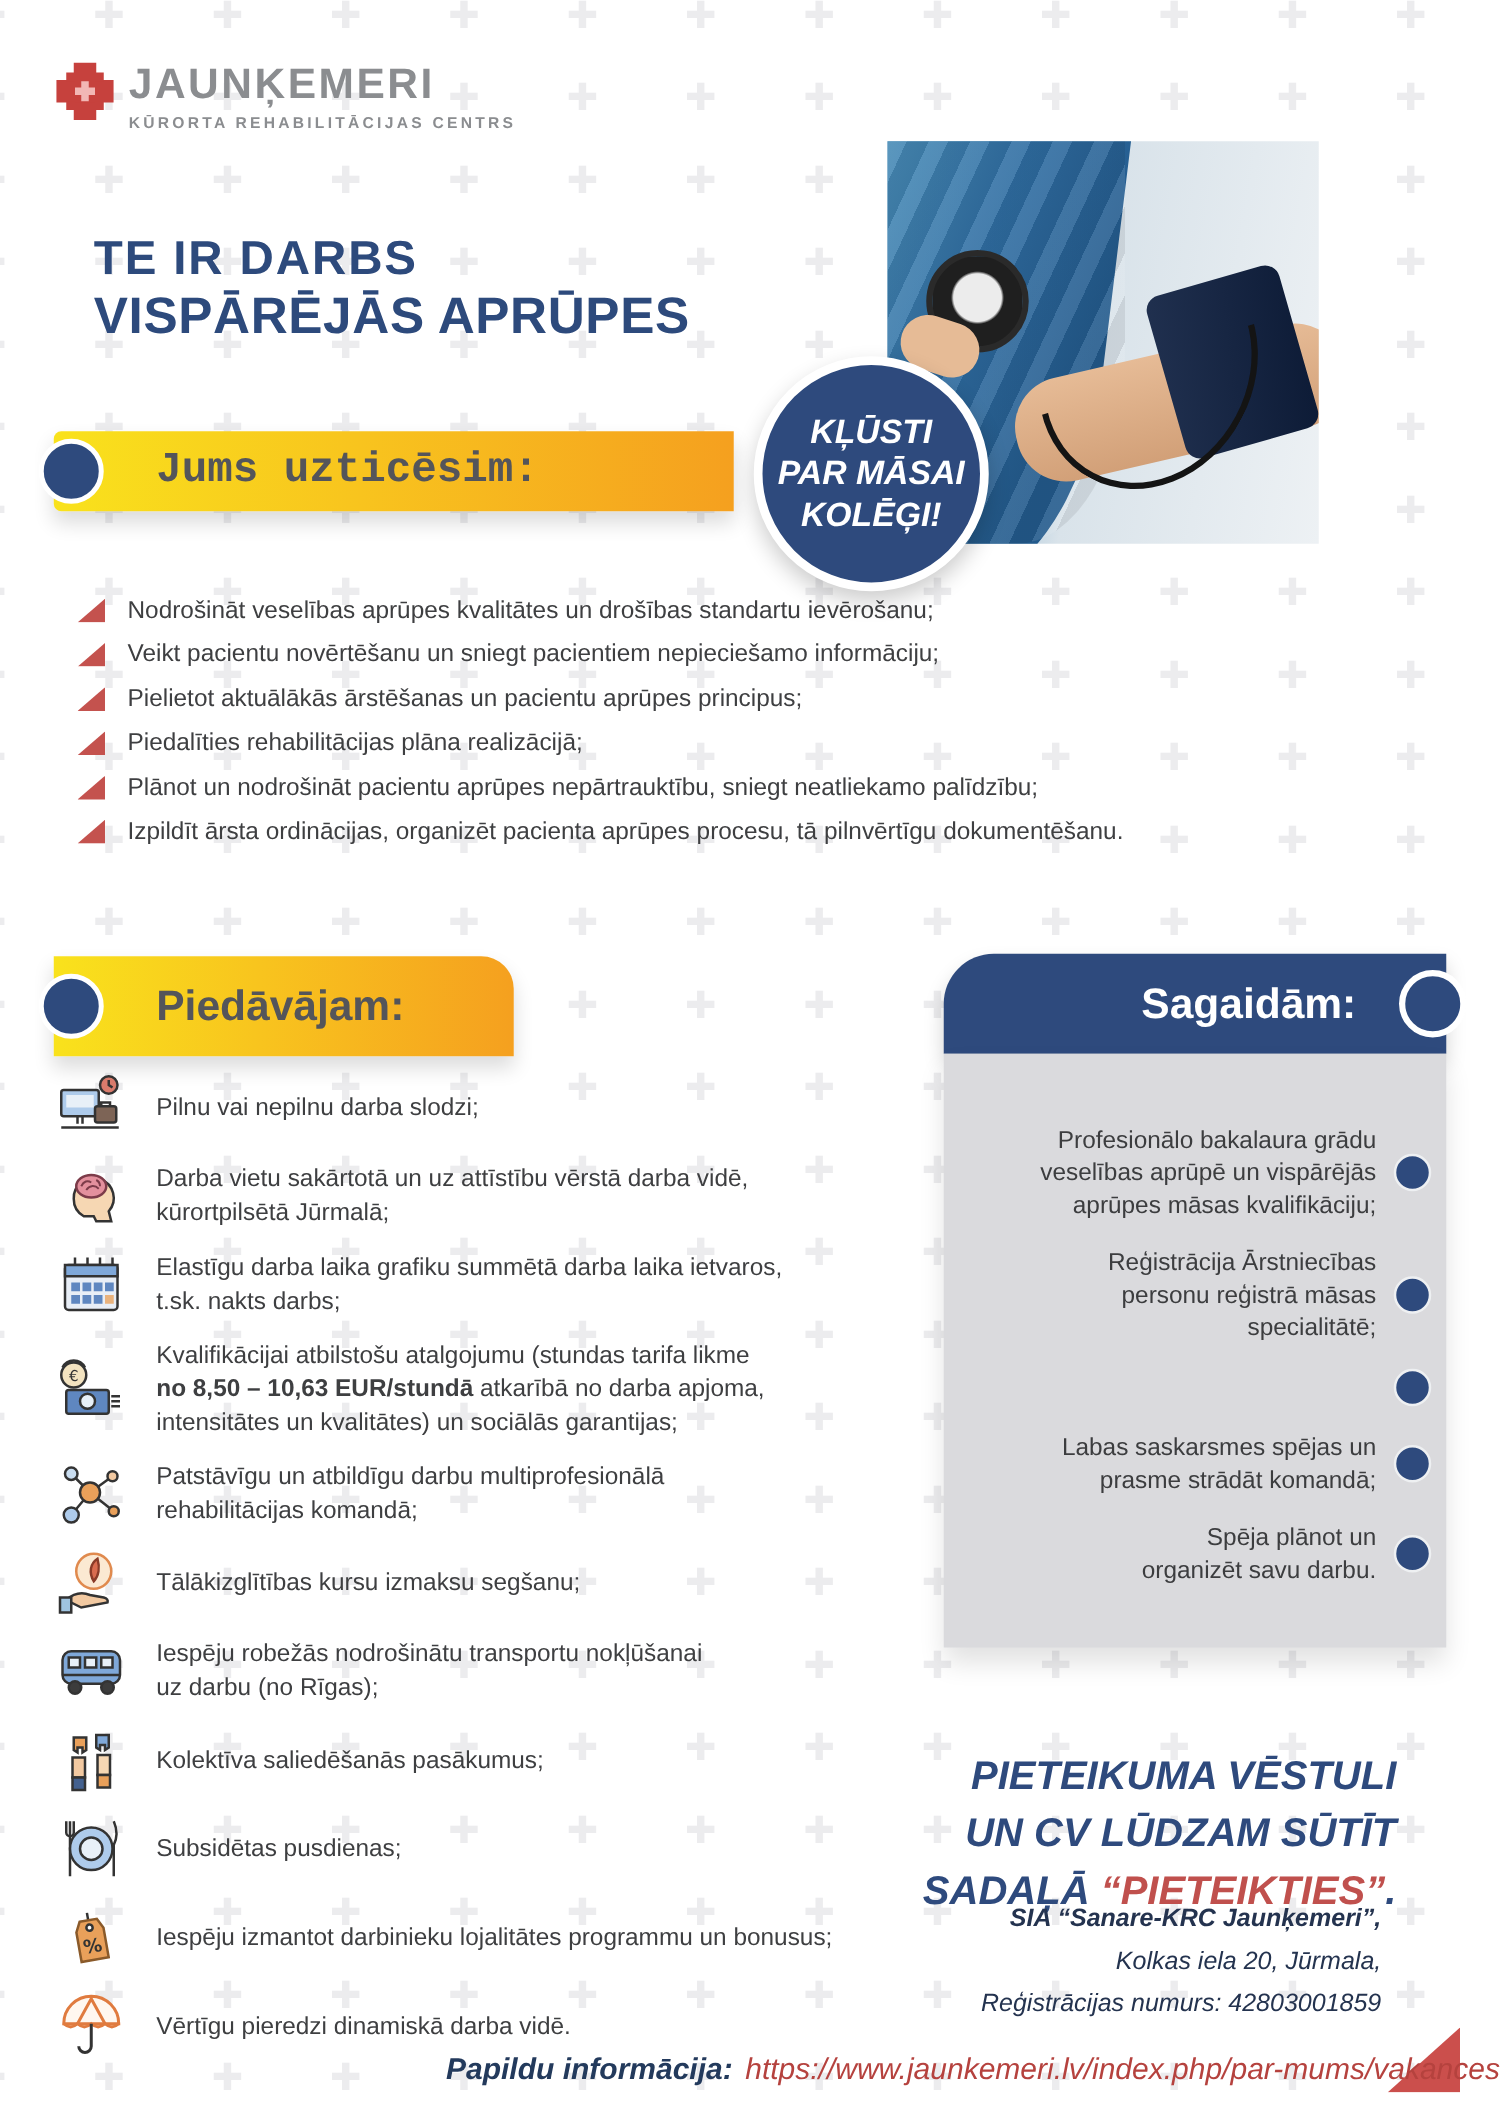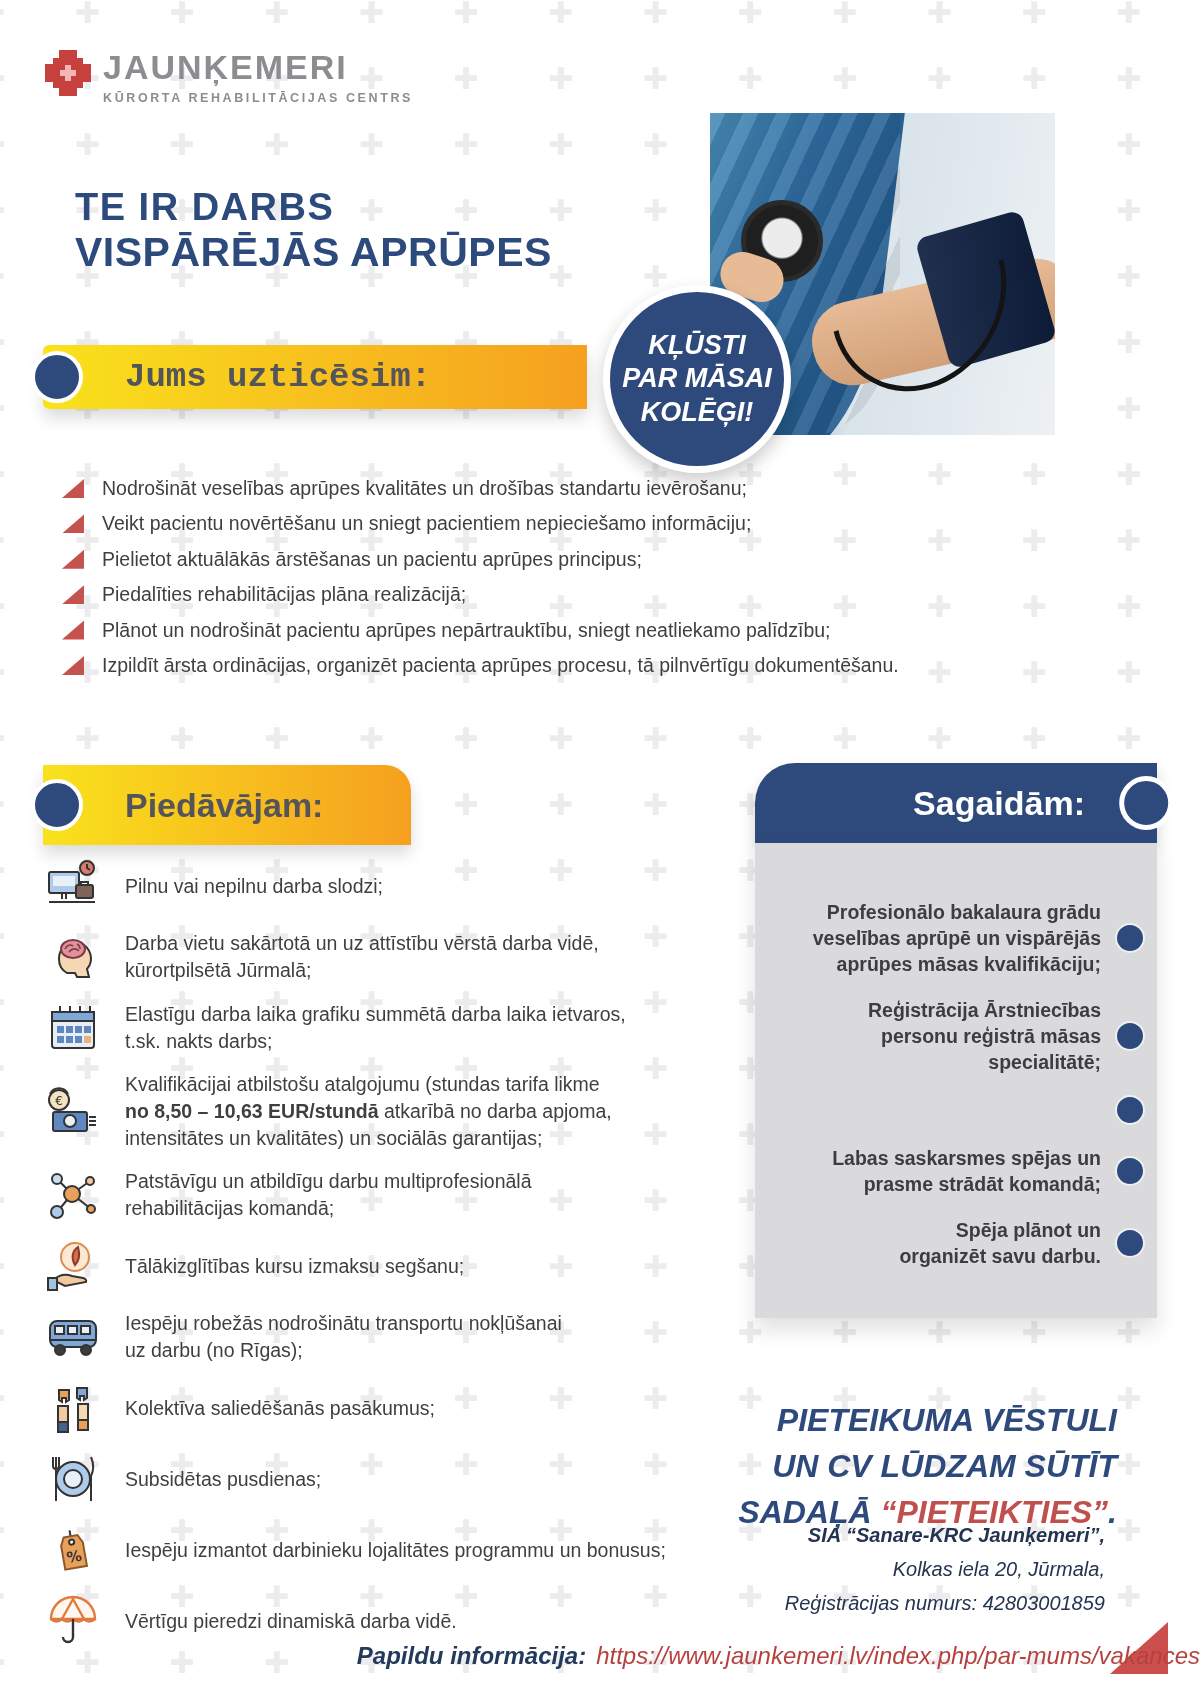--- a/index.html
+++ b/index.html
@@ -75,21 +75,21 @@
   .offers{left:45px;top:858px;display:flex;flex-direction:column;gap:15px;}
   .offer{display:flex;align-items:center;gap:24px;}
   .offer .icon{width:56px;height:56px;flex:0 0 56px;display:flex;align-items:center;justify-content:center;}
   .offer-text{font-size:19.5px;color:#3e3f41;line-height:27px;white-space:pre-line;}
 
   
   .expect-panel{left:755px;top:843px;width:402px;height:475px;background:#dadadd;
                 box-shadow:0 12px 20px rgba(0,0,0,.12);}
   .expect-list{display:flex;flex-direction:column;gap:20px;padding:56px 12px 0 30px;}
   .expect-item{display:flex;align-items:center;justify-content:flex-end;gap:14px;}
-  .expect-text{text-align:right;font-size:19.5px;line-height:26px;color:#3c3d3f;white-space:pre-line;font-weight:bold;}
+  .expect-text{text-align:right;font-size:19.5px;line-height:26px;color:#3c3d3f;white-space:pre-line;}
   .expect-dot{flex:0 0 26px;width:26px;height:26px;border-radius:50%;background:#2e4a7d;border:2px solid #eef0f2;}
 
   
   .apply{right:83px;top:1398px;text-align:right;font-style:italic;font-weight:800;
          font-size:32px;line-height:1.43;color:#2e4a7d;}
   .apply .hl{color:#c0504d;}
 
   
   .company{right:95px;top:1518px;text-align:right;font-style:italic;color:#24334f;font-size:20px;line-height:34px;}
   .company .name{font-weight:700;}

